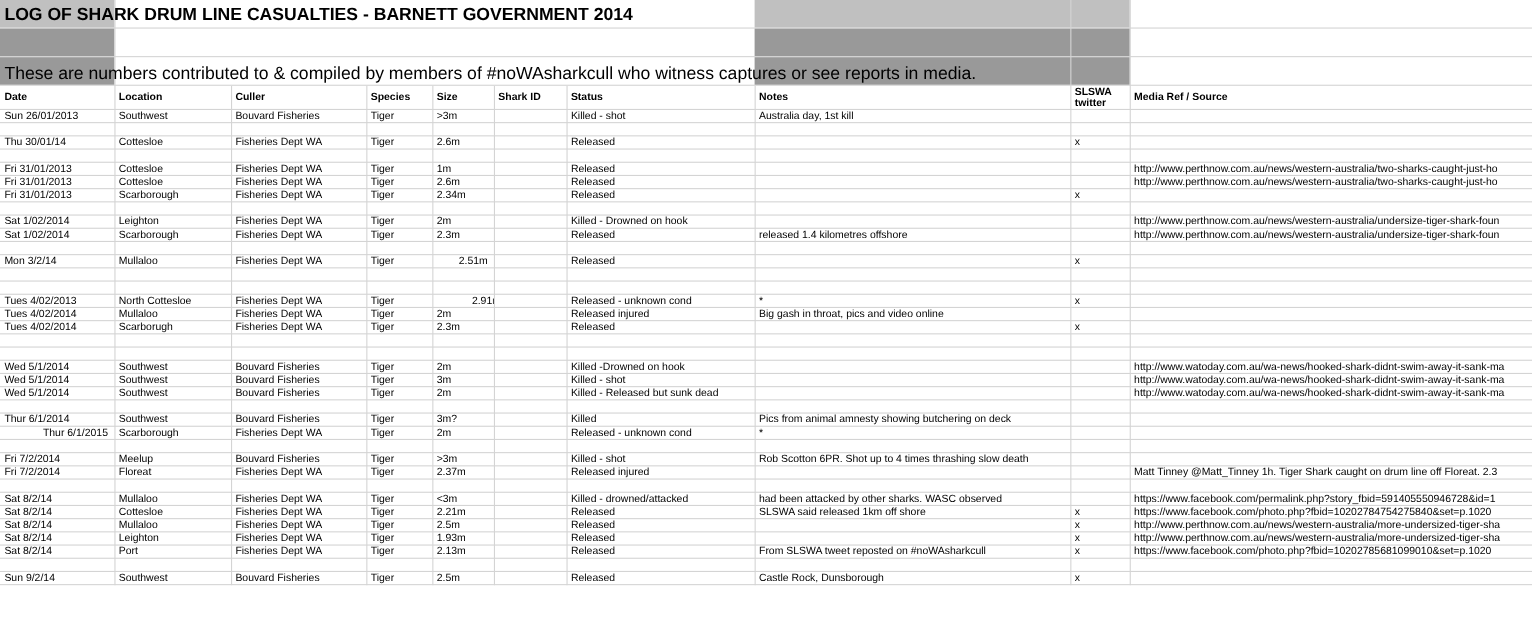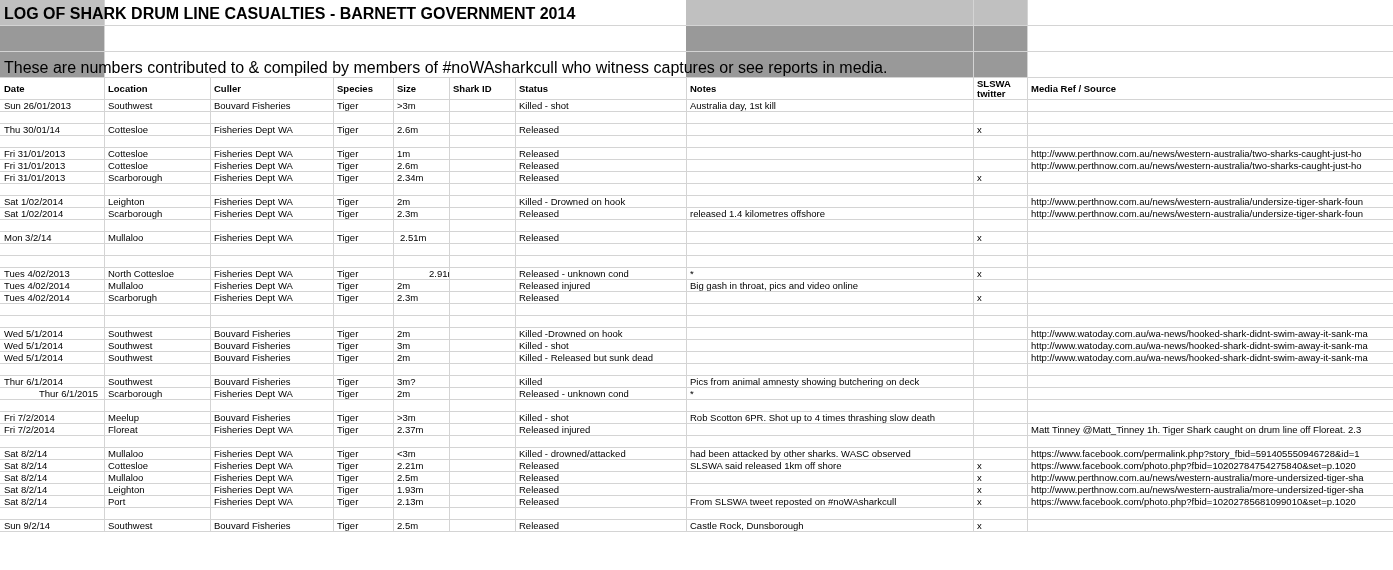--- a/index.html
+++ b/index.html
@@ -185,21 +185,21 @@
         <span class="cell" style="left: 515px; width: 171px;"></span>
         <span class="cell" style="left: 686px; width: 287px;"></span>
         <span class="cell" style="left: 973px; width: 54px;"></span>
         <span class="cell" style="left: 1027px; width: 366px;"></span>
       </div>
       <div class="row drow" style="top: 232px;">
         <span class="cell" style="left: 0px; width: 104px;">Mon 3/2/14</span>
         <span class="cell" style="left: 104px; width: 106px;">Mullaloo</span>
         <span class="cell" style="left: 210px; width: 123px;">Fisheries Dept WA</span>
         <span class="cell" style="left: 333px; width: 60px;">Tiger</span>
-        <span class="cell" style="left: 396px; width: 56px;">2.51m</span>
+        <span class="cell" style="left: 413px; width: 56px;">2.51m</span>
         <span class="cell" style="left: 449px; width: 66px;"></span>
         <span class="cell" style="left: 515px; width: 171px;">Released</span>
         <span class="cell" style="left: 686px; width: 287px;"></span>
         <span class="cell" style="left: 973px; width: 54px;">x</span>
         <span class="cell" style="left: 1027px; width: 366px;"></span>
       </div>
       <div class="row drow" style="top: 244px;">
         <span class="cell" style="left: 0px; width: 104px;"></span>
         <span class="cell" style="left: 104px; width: 106px;"></span>
         <span class="cell" style="left: 210px; width: 123px;"></span>

